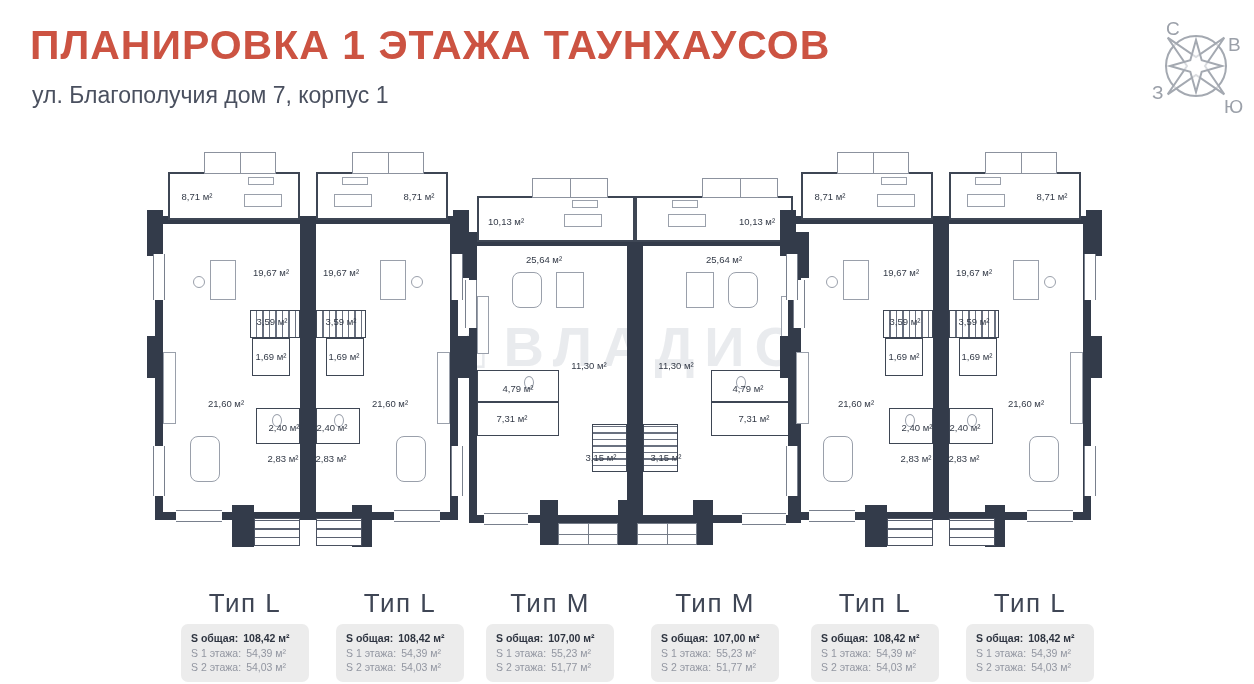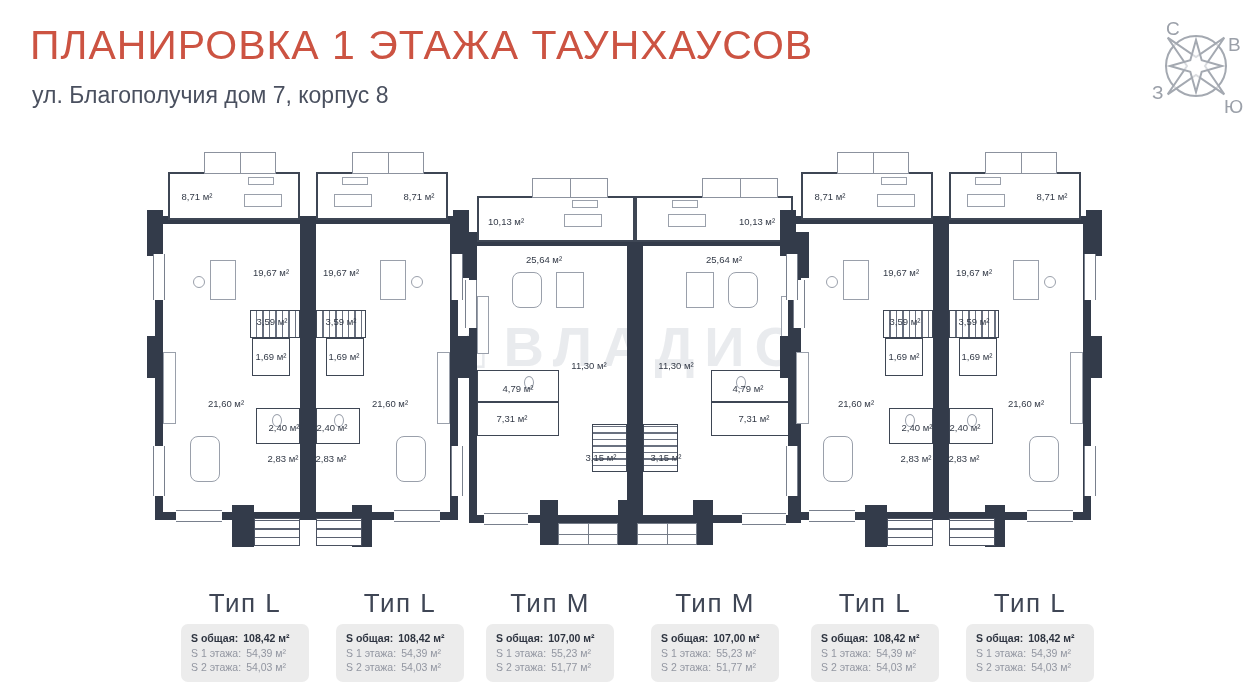--- a/index.html
+++ b/index.html
@@ -1,21 +1,21 @@
 <!DOCTYPE html>
 <html><head>
 <meta charset="utf-8">
 <style>
   html,body{margin:0;padding:0;}
   body{
     width:1254px;height:684px;position:relative;background:#ffffff;
     font-family:"Liberation Sans", sans-serif;overflow:hidden;
   }
   
-  .title{position:absolute;left:30px;top:22px;margin:0;font-size:41px;font-weight:400;
+  .title{position:absolute;left:30px;top:22px;margin:0;font-size:41px;font-weight:700;
          letter-spacing:1px;color:#cc5342;white-space:nowrap;}
   .subtitle{position:absolute;left:32px;top:82px;font-size:23px;color:#4a505f;white-space:nowrap;}
   
   .compass{position:absolute;left:1138px;top:8px;width:116px;height:116px;z-index:4;}
   .compass svg{position:absolute;left:0;top:0;}
   .compass .pt{position:absolute;font-size:19px;color:#9ba0a9;}
   
   .watermark{position:absolute;left:628px;top:346px;transform:translate(-50%,-50%);
      z-index:1;display:flex;align-items:center;gap:14px;color:#dcdfe4;opacity:.6;
      font-weight:700;font-size:56px;letter-spacing:10px;white-space:nowrap;}
@@ -51,21 +51,21 @@
      background:#ececec;border-radius:7px;padding:7px 10px;font-size:10.5px;line-height:14.5px;
      color:#9296a1;z-index:3;box-sizing:border-box;}
   .area-card .row{white-space:nowrap;}
   .area-card .row .lab{margin-right:5px;}
   .area-card .r1{color:#2e3440;font-weight:700;}
 </style>
 </head>
 <body>
 
 <h1 class="title">ПЛАНИРОВКА 1 ЭТАЖА ТАУНХАУСОВ</h1>
-<div class="subtitle">ул. Благополучия дом 7, корпус 8</div>
+<div class="subtitle">ул. Благополучия дом 7, корпус 1</div>
 
 <div class="compass">
   <svg width="116" height="116" viewBox="0 0 116 116">
     <circle cx="58" cy="58" r="30" fill="none" stroke="#a4a9b1" stroke-width="2"></circle>
     <polygon points="86.3,29.7 67,58 86.3,86.3 58,67 29.7,86.3 49,58 29.7,29.7 58,49" fill="#ffffff" fill-opacity="0.6" stroke="#a4a9b1" stroke-width="2"></polygon>
     <polygon points="58,32 63.7,52.3 84,58 63.7,63.7 58,84 52.3,63.7 32,58 52.3,52.3" fill="#ffffff" fill-opacity="0.6" stroke="#a4a9b1" stroke-width="2"></polygon>
   </svg>
   <span class="pt" style="left:28px;top:10px;">С</span>
   <span class="pt" style="left:90px;top:26px;">В</span>
   <span class="pt" style="left:14px;top:74px;">З</span>

